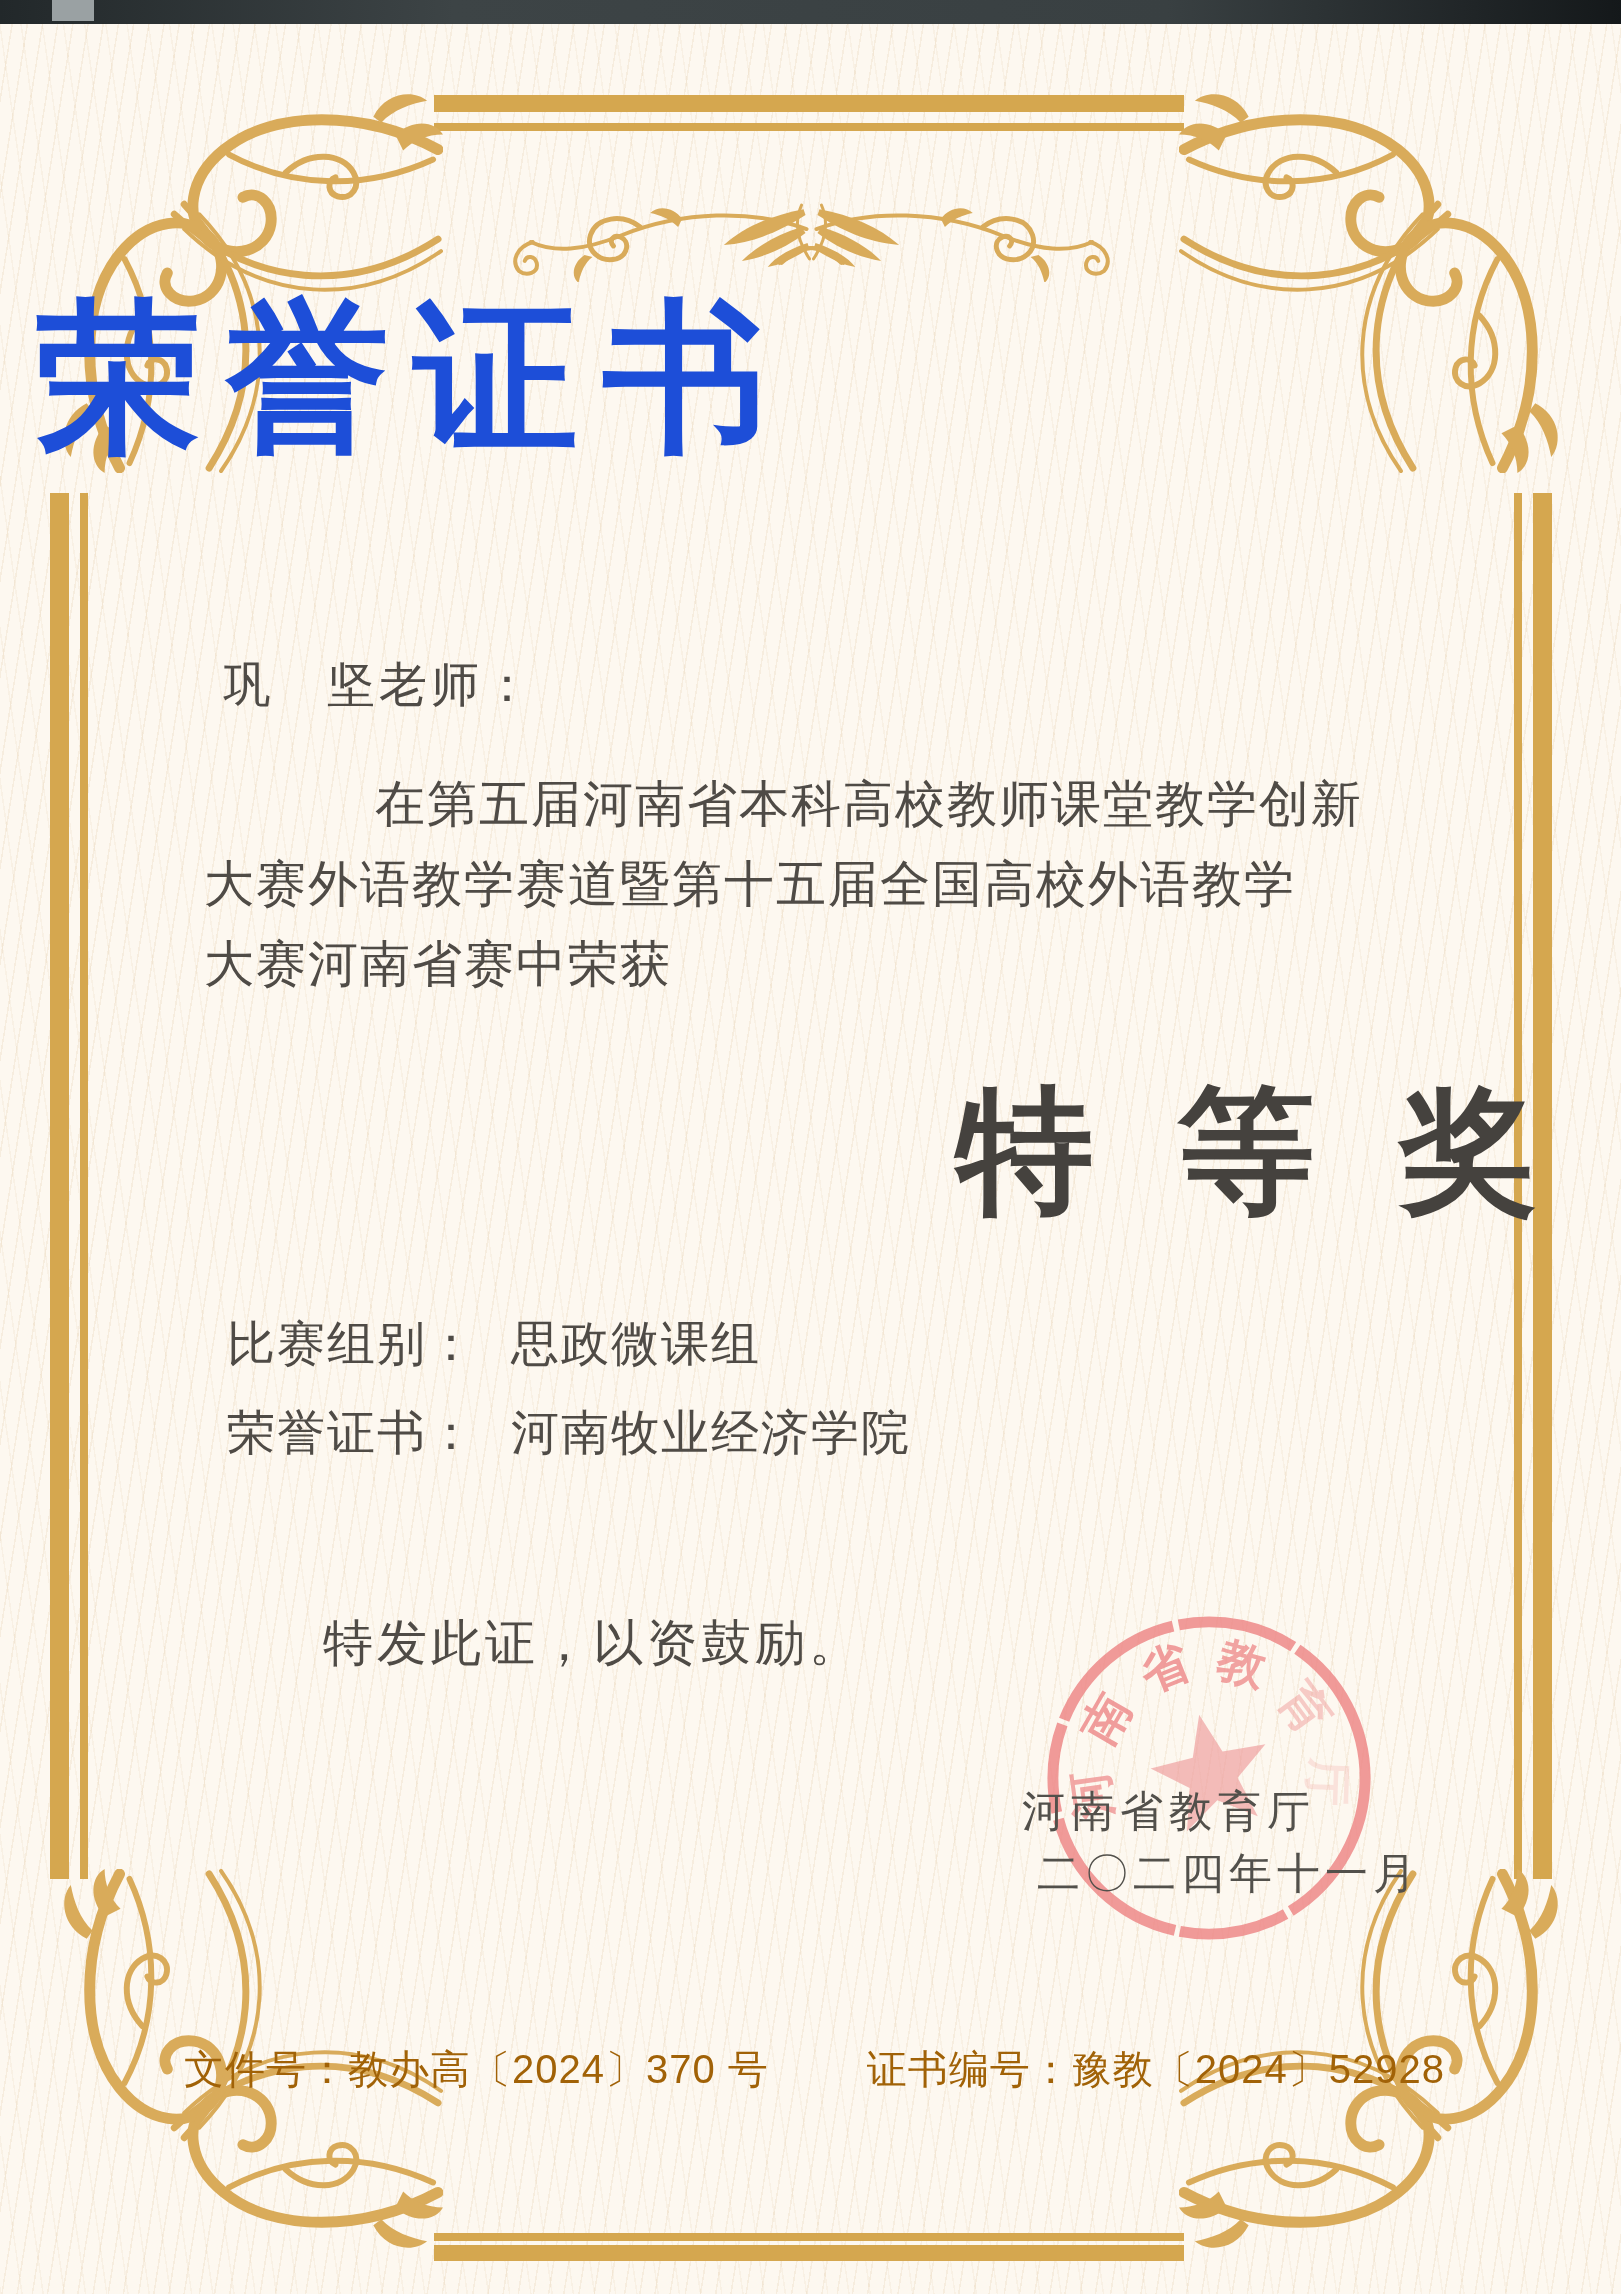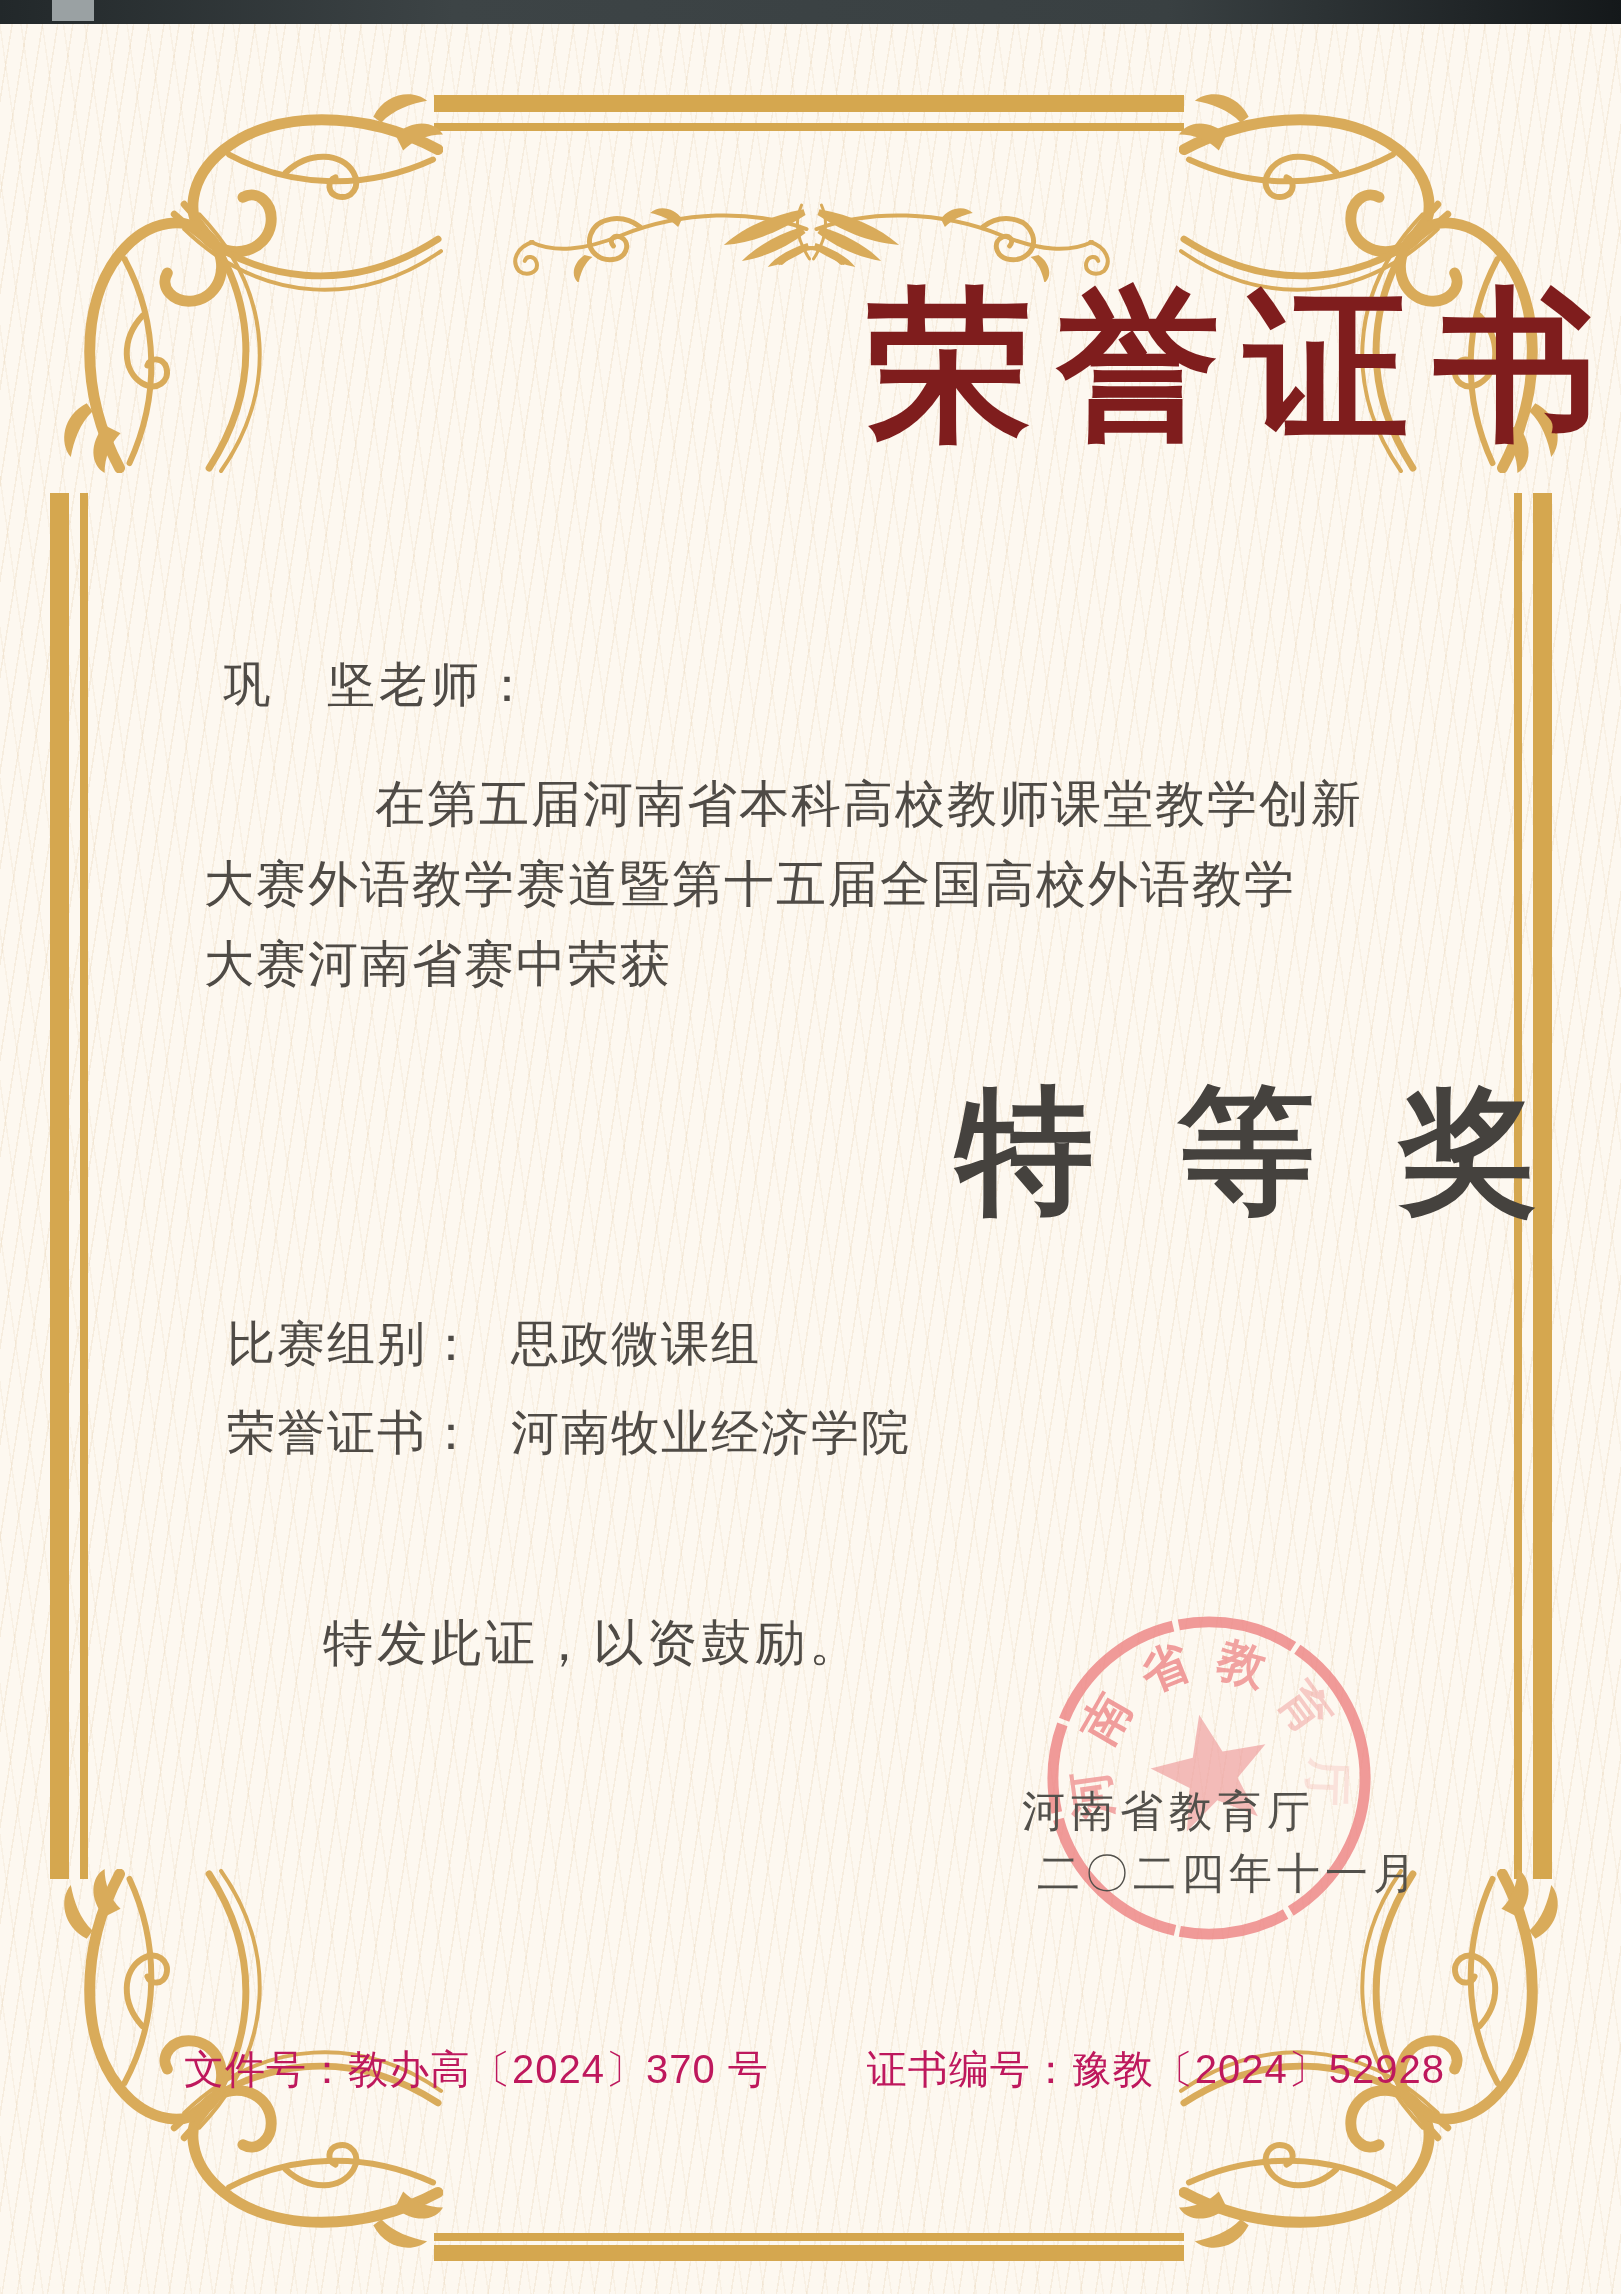--- a/index.html
+++ b/index.html
@@ -46,27 +46,27 @@
   .corner{position:absolute;width:418px;height:418px;z-index:1;}
   .corner.tl{left:25px;top:55px;}
   .corner.tr{left:1179px;top:55px;transform:scaleX(-1);}
   .corner.bl{left:25px;top:1869px;transform:scaleY(-1);}
   .corner.br{left:1179px;top:1869px;transform:scale(-1,-1);}
 
   .floral-band{position:absolute;left:473px;top:197px;width:677px;height:85px;z-index:1;}
 
   
   .cert-title{
-    position:absolute;left:0;right:0;top:277px;margin:0;
-    text-align:right;
+    position:absolute;left:0;right:0;top:277px;margin:12px;
+    text-align:left;
     font-family:"Liberation Serif", serif;
     font-weight:700;
     font-size:164px;line-height:1.1;
     letter-spacing:0.15em;padding-left:0.15em;
-    color:#7f1d1d;
+    color:#1d4ed8;
     z-index:2;
   }
   .recipient{
     position:absolute;left:223px;top:653px;
     font-size:48px;font-weight:500;letter-spacing:4px;
     color:#4f4b46;z-index:3;
   }
   .body-par{
     position:absolute;left:204px;top:764px;width:1234px;
     font-size:50px;line-height:80px;font-weight:500;letter-spacing:2px;
@@ -101,21 +101,21 @@
   }
   .issue-date{
     position:absolute;left:1037px;top:1845px;
     font-size:43px;font-weight:500;letter-spacing:5px;
     color:#52504b;z-index:3;
   }
   .footer-row{
     position:absolute;left:184px;top:2042px;
     display:flex;gap:98px;
     font-size:40px;font-weight:500;letter-spacing:1px;
-    color:#be185d;z-index:3;white-space:nowrap;
+    color:#a16207;z-index:3;white-space:nowrap;
   }
   .seal{
     position:absolute;left:1035px;top:1604px;width:348px;height:348px;
     z-index:2;opacity:0.92;
   }
 </style>
 </head>
 <body>
 
 <div class="page">

